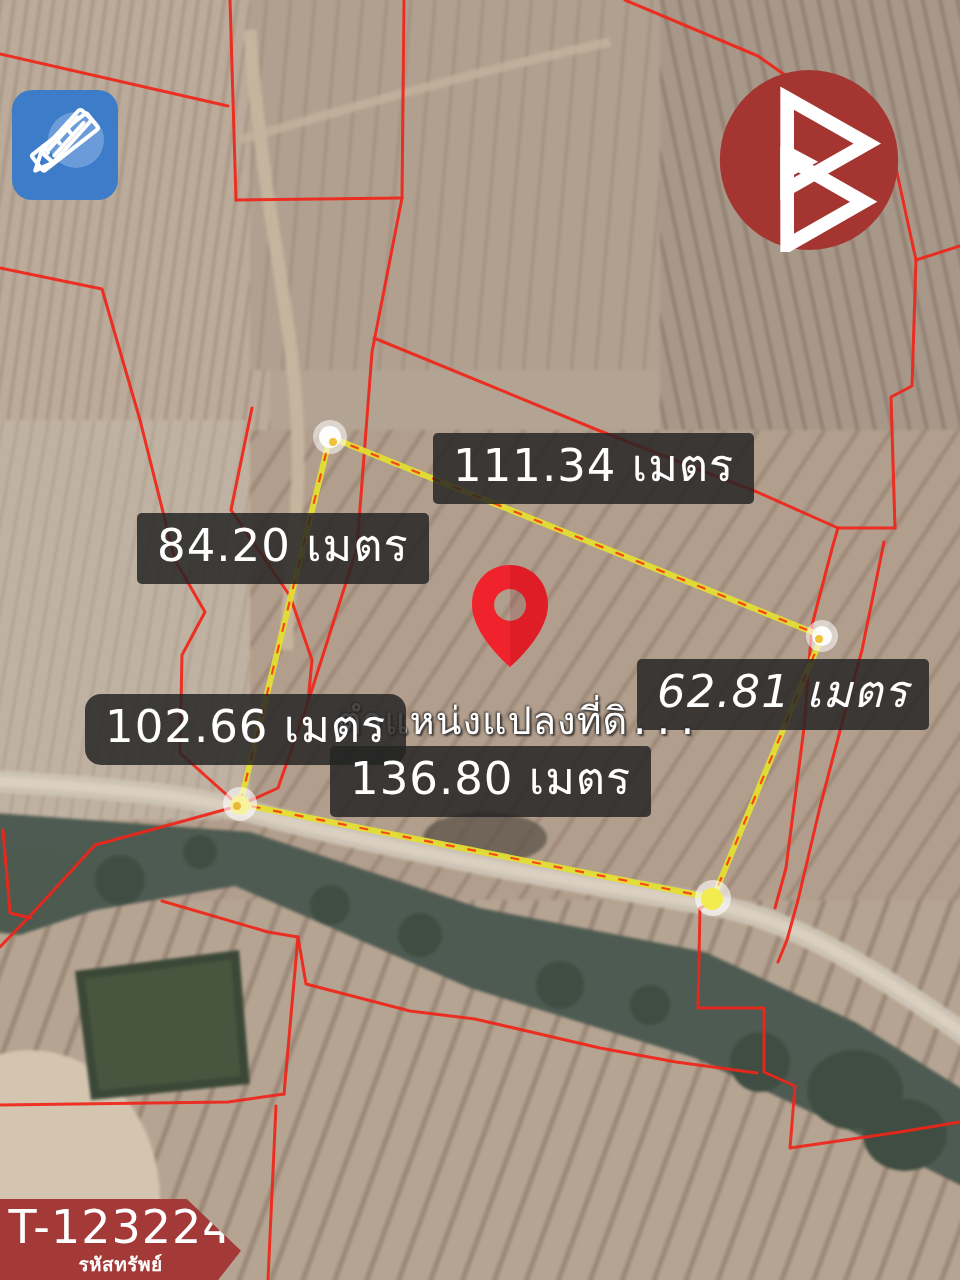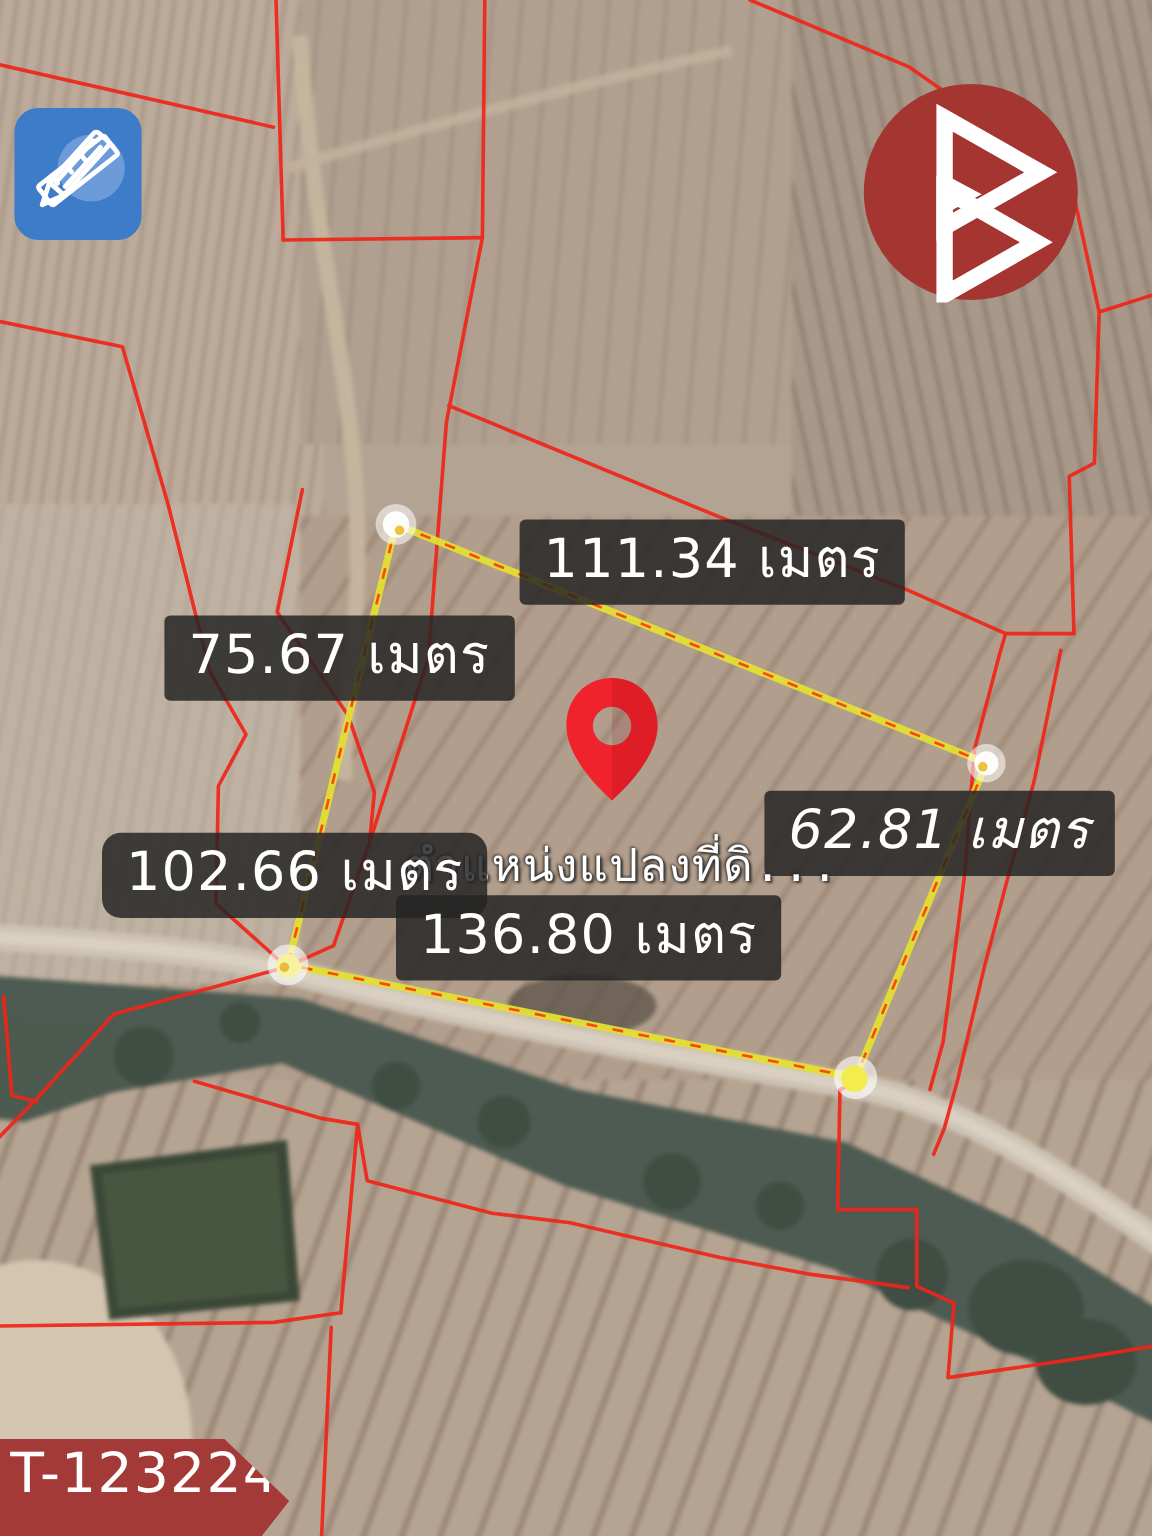--- a/index.html
+++ b/index.html
@@ -170,21 +170,21 @@
     </g>
 
     <g transform="translate(510,667)">
       <path d="M0,-102 C-22,-102 -38,-85 -38,-62 C-38,-32 0,0 0,0 C0,0 38,-32 38,-62 C38,-85 22,-102 0,-102 Z
                M0,-78 a16,16 0 1,0 0.1,0 Z" fill="#f0222c" fill-rule="evenodd"></path>
       <path d="M0,-102 C22,-102 38,-85 38,-62 C38,-32 0,0 0,0 L0,-102 Z" fill="rgba(110,0,12,.14)"></path>
     </g>
   </svg>
 
   <div class="mlabel m-top">111.34 เมตร</div>
-  <div class="mlabel m-left">75.67 เมตร</div>
+  <div class="mlabel m-left">84.20 เมตร</div>
   <div class="mlabel m-right">62.81 เมตร</div>
   <div class="pin-label">ตำแหน่งแปลงที่ดิ...</div>
   <div class="mlabel m-bleft">102.66 เมตร</div>
   <div class="mlabel m-bottom">136.80 เมตร</div>
 
   <button class="edit-btn" title="">
     <span class="bubble"></span>
     <svg width="106" height="110" viewBox="0 0 106 110">
       <g stroke="#ffffff" stroke-width="4" fill="none" stroke-linejoin="round" stroke-linecap="round">
 
@@ -211,15 +211,16 @@
       <g stroke="#ffffff" stroke-width="15" fill="none" stroke-linejoin="miter">
         <path d="M76,32 L164,82 L76,132 Z"></path>
         <path d="M76,98 L160,146 L76,194 Z"></path>
       </g>
       <path d="M80,86 L110,102 L80,118 Z" fill="#ffffff"></path>
     </svg>
   </div>
 
   <div class="banner">
     <div class="code">T-123224</div>
+    <div class="code-label">รหัสทรัพย์</div>
   </div>
 
 </div>
 
 </body></html>

